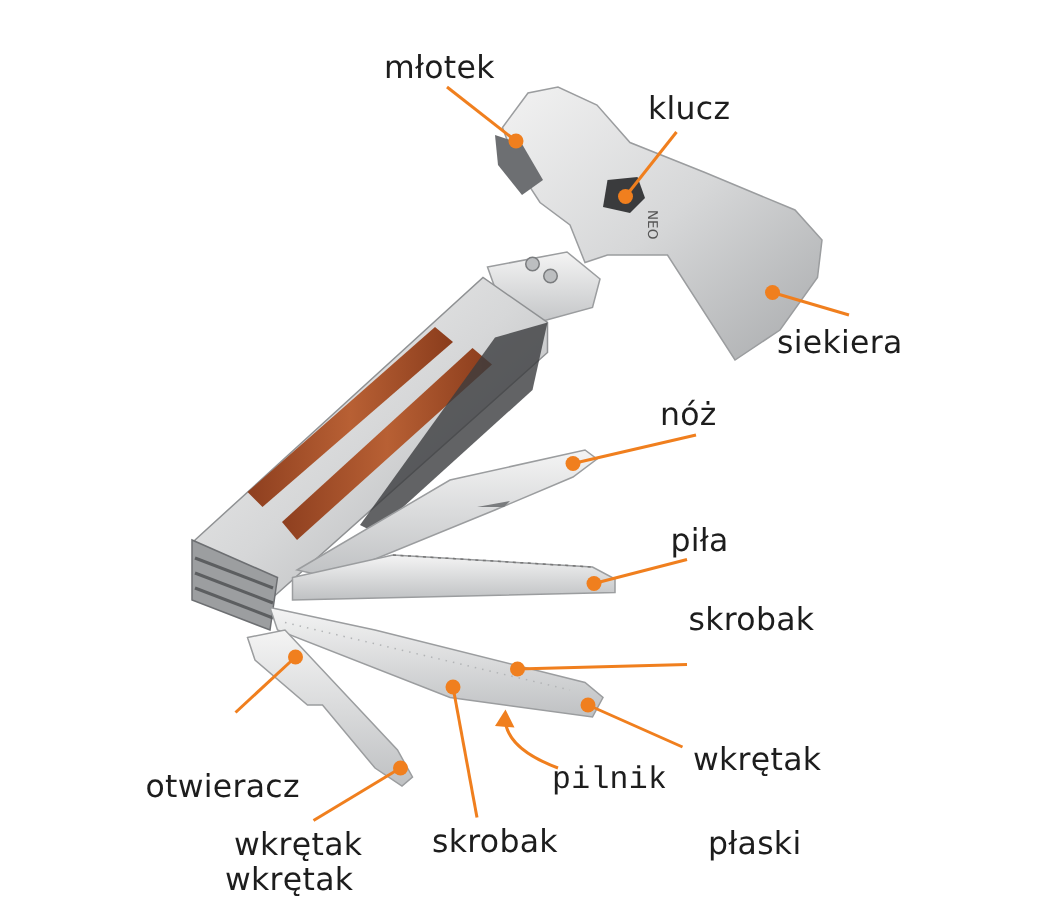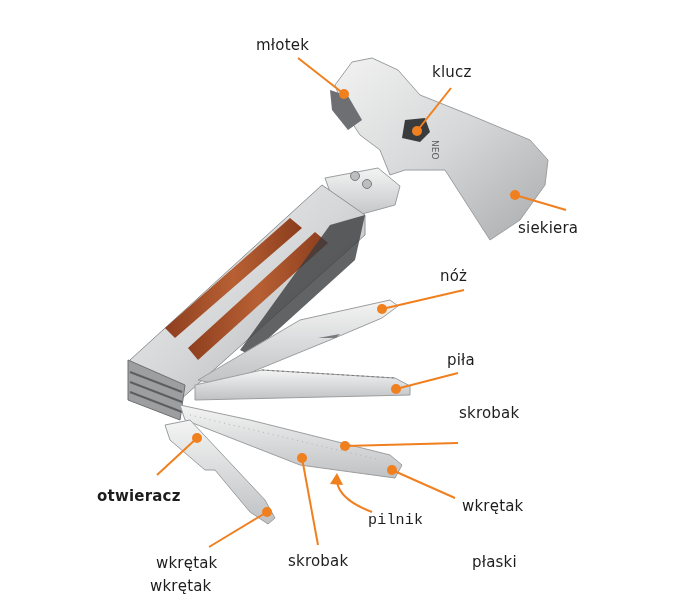--- a/index.html
+++ b/index.html
@@ -1,18 +1,18 @@
 <!DOCTYPE html>
 <html><head>
 <meta charset="utf-8">
 <style>
   html,body{margin:0;padding:0;background:#ffffff;}
   body{width:700px;height:615px;position:relative;overflow:hidden;font-family:"DejaVu Sans","Liberation Sans",sans-serif;}
   #stage{position:absolute;left:0;top:0;width:700px;height:615px;}
-  .label{position:absolute;color:#1d1d1d;font-size:15px;line-height:22px;letter-spacing:0.2px;white-space:nowrap;}
+  .label{position:absolute;color:#1d1d1d;font-size:21px;line-height:22px;letter-spacing:0.2px;white-space:nowrap;}
   .label span{display:block;}
   svg{position:absolute;left:0;top:0;}
 </style>
 </head>
 <body>
 
 <div id="stage">
 
   <svg width="700" height="615" viewBox="0 0 700 615">
     <defs>
@@ -106,21 +106,21 @@
     </div>
   <div class="label" style="left:440px;top:265px;">
       <span>nóż</span>
     </div>
   <div class="label" style="left:447px;top:349px;">
       <span>piła</span>
     </div>
   <div class="label" style="left:459px;top:402px;">
       <span>skrobak</span>
     </div>
-  <div class="label" style="left:97px;top:484px;line-height:25px;font-weight:bold;">
+  <div class="label" style="left:97px;top:512px;line-height:25px;">
     <span>otwieracz</span>
   </div>
   <div class="label" style="left:462px;top:495px;line-height:23px;">
     <span>wkrętak</span>
     <span style="padding-left:10px;margin-top:33px;">płaski</span>
   </div>
   <div class="label" style="left:368px;top:510px;font-family:Liberation Mono, monospace;">
       <span>pilnik</span>
     </div>
   <div class="label" style="left:288px;top:550px;">

